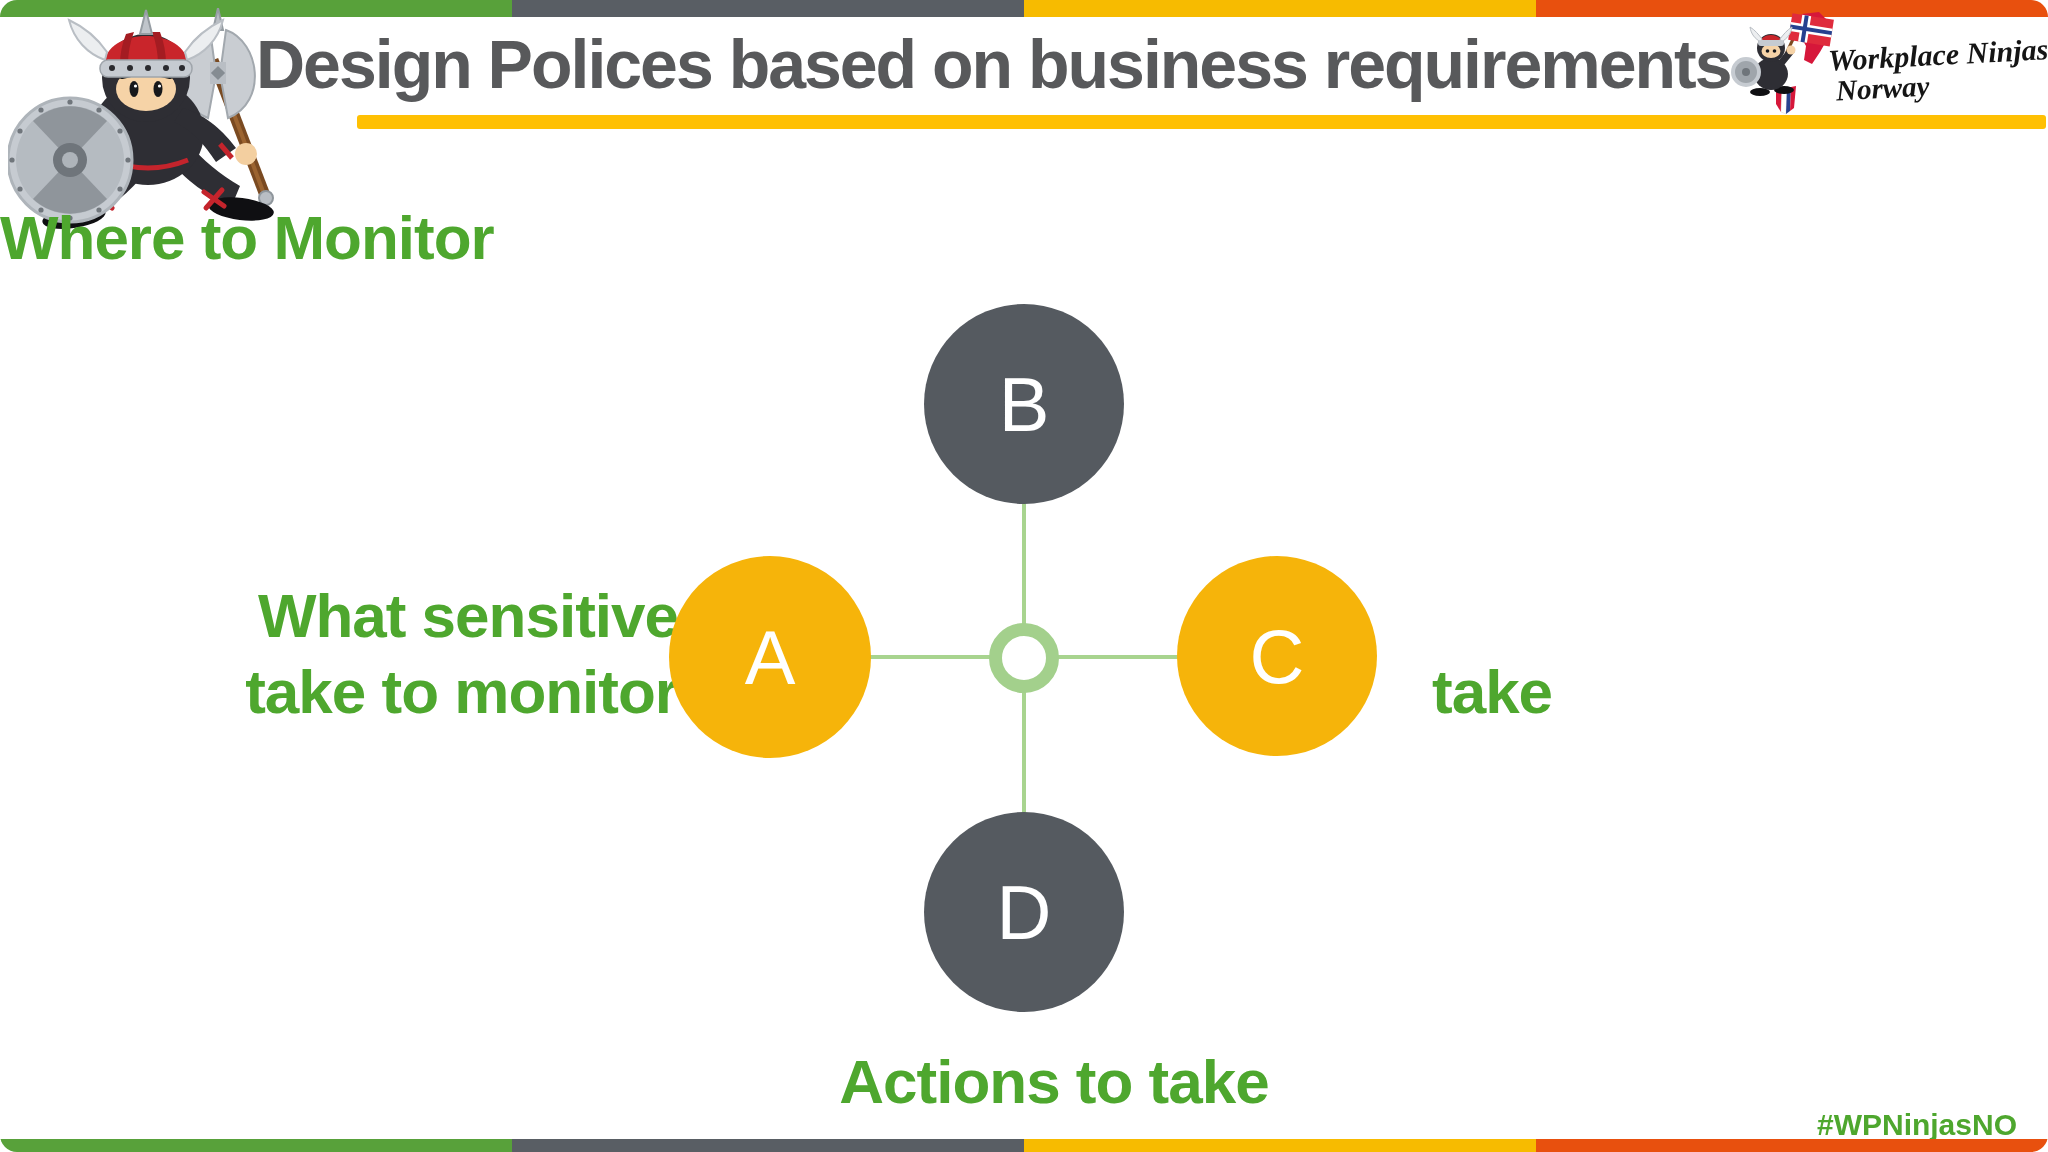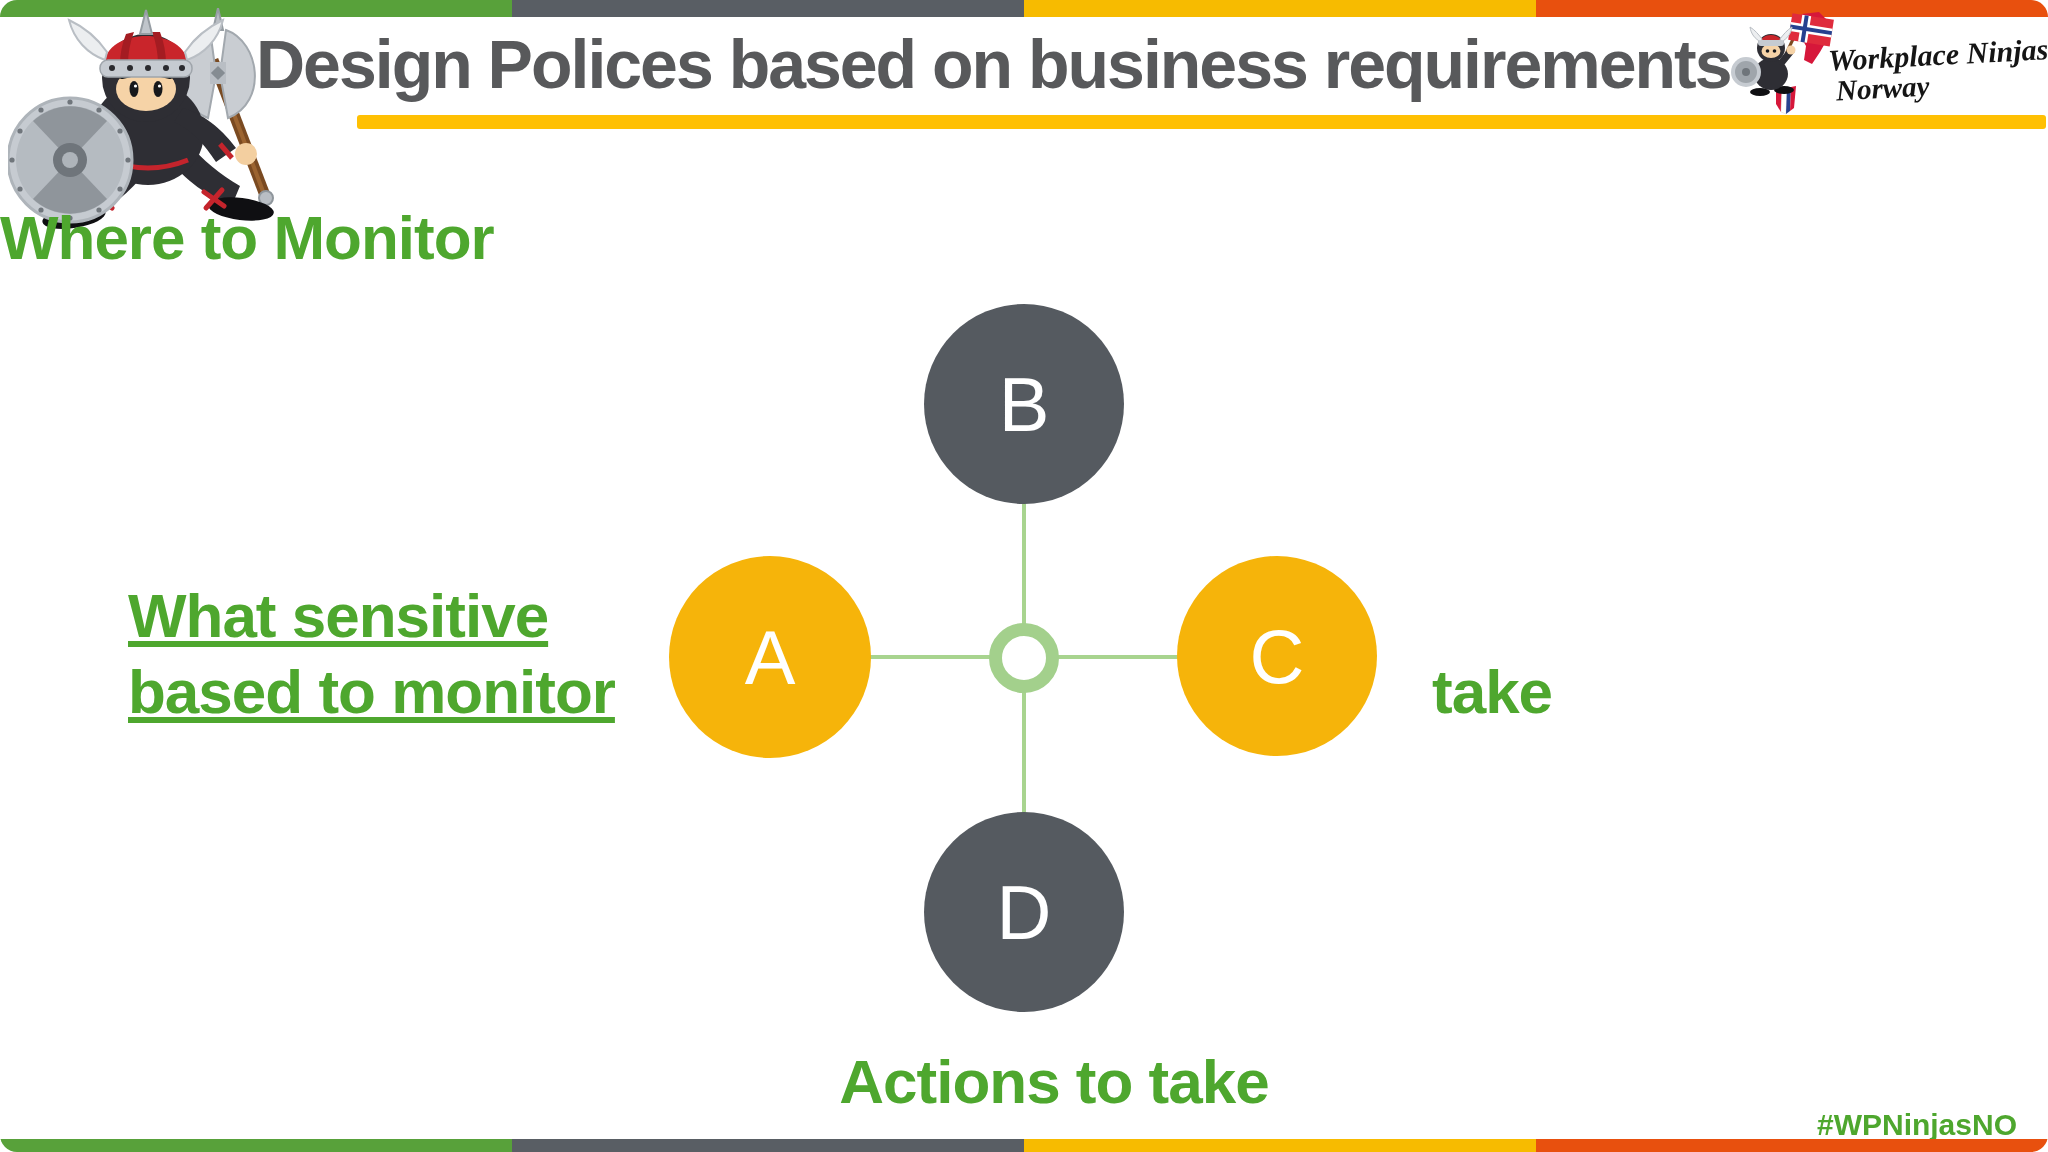--- a/index.html
+++ b/index.html
@@ -33,21 +33,21 @@
   .logo-text{position:absolute;color:#151515;font-family:"Liberation Serif",serif;
     font-style:italic;font-weight:bold;white-space:nowrap;transform:rotate(-3deg);}
   .logo-text.l1{left:104px;top:28px;font-size:30px;}
   .logo-text.l2{left:112px;top:62px;font-size:29px;}
   
   .green-label{
     position:absolute;color:var(--heading-green,#4EA72E);
     font-weight:bold;font-size:62px;line-height:76px;letter-spacing:-1px;white-space:nowrap;
   }
   .label-top{left:0;width:2048px;top:200px;text-align:left;}
-  .label-left{left:128px;width:550px;top:578px;text-align:left;text-decoration:underline;}
+  .label-left{left:128px;width:550px;top:578px;text-align:right;}
   .label-right{left:1432px;width:560px;top:578px;text-align:left;}
   .label-bottom{left:0;width:2048px;top:1044px;text-align:center;margin-left:30px;}
   .connector{position:absolute;background:var(--connector-green,#A8D48F);}
   .connector.v{left:1022px;top:404px;width:4px;height:508px;}
   .connector.h{left:770px;top:655px;width:507px;height:4px;}
   .node{
     position:absolute;width:200px;height:200px;border-radius:50%;
     display:flex;align-items:center;justify-content:center;
     color:#fff;font-size:76px;font-weight:400;
   }
@@ -194,21 +194,21 @@
     <div class="logo-text l1">Workplace Ninjas</div>
     <div class="logo-text l2">Norway</div>
   </div>
 
   <div class="connector v"></div>
   <div class="connector h"></div>
 
   <div class="green-label label-top">Where to Monitor</div>
   <div class="green-label label-left">
     <span>What sensitive</span><br>
-    <span>based to monitor</span>
+    <span>take to monitor</span>
   </div>
   <div class="green-label label-right">
     <br>
     <span>take</span>
   </div>
   <div class="green-label label-bottom">Actions to take</div>
 
   <div class="node a" style="background: rgb(246, 180, 10);">A</div>
   <div class="node b" style="background: rgb(85, 90, 96);">B</div>
   <div class="node c" style="background: rgb(246, 180, 10);">C</div>

